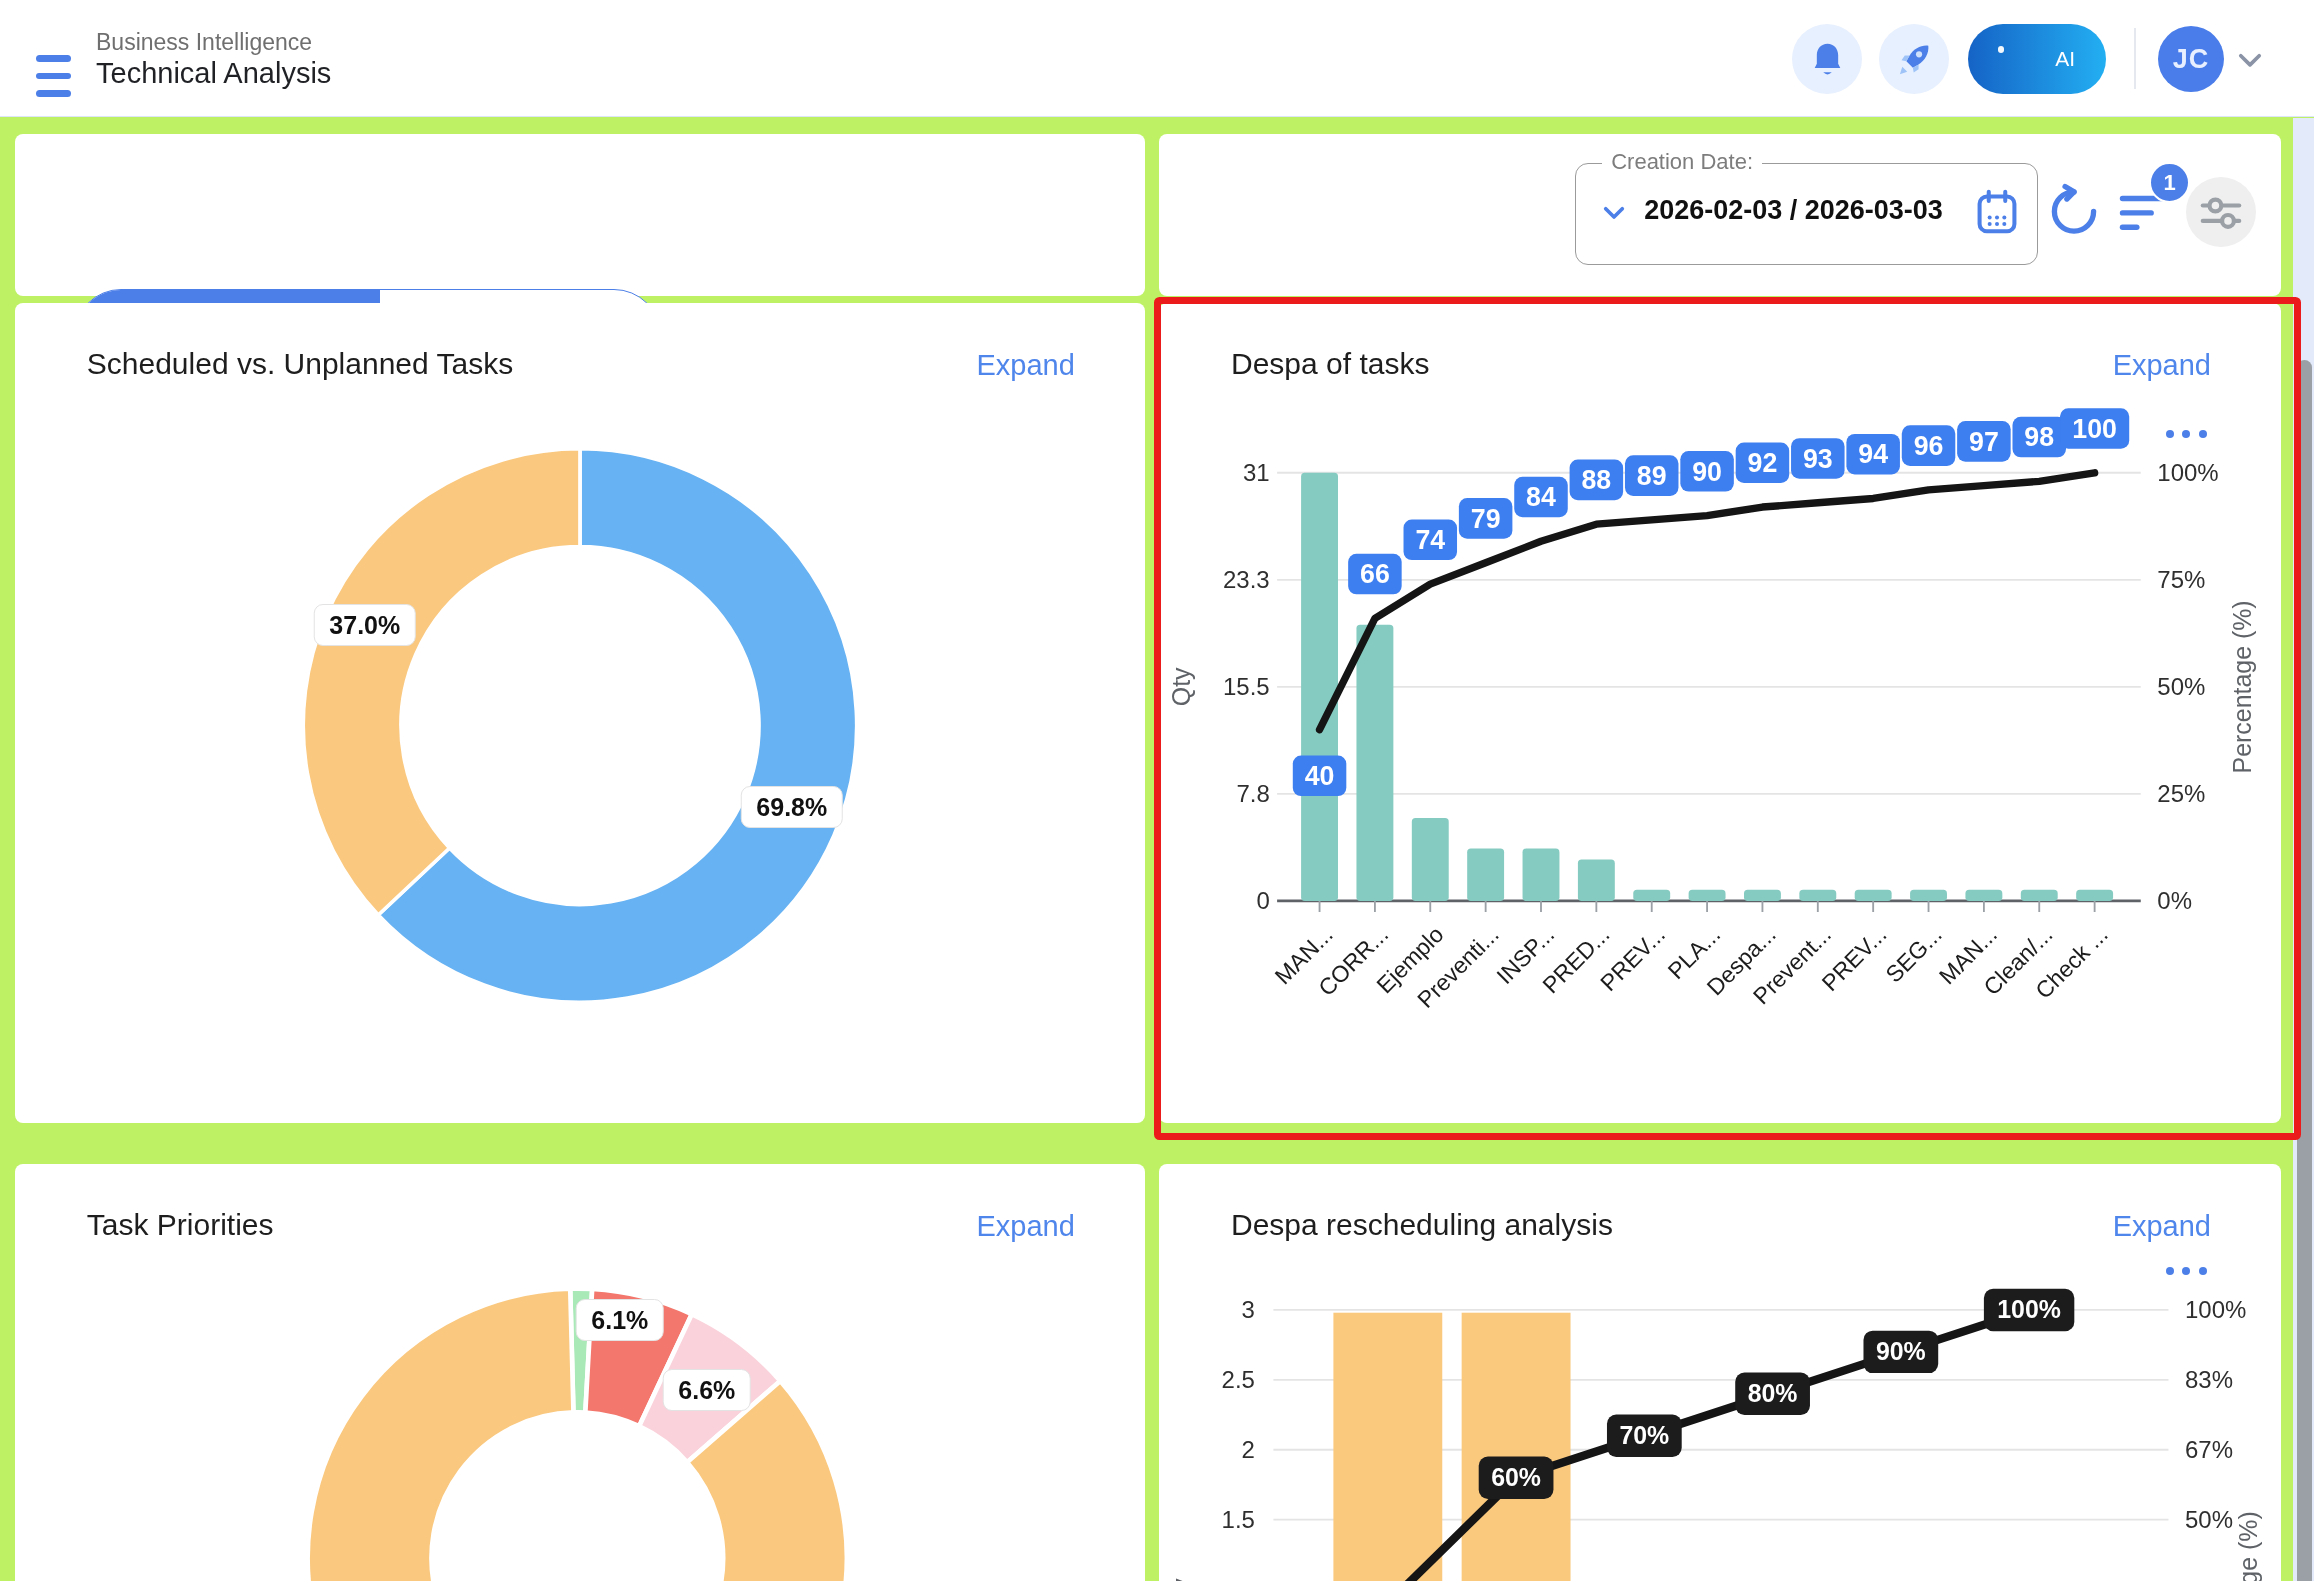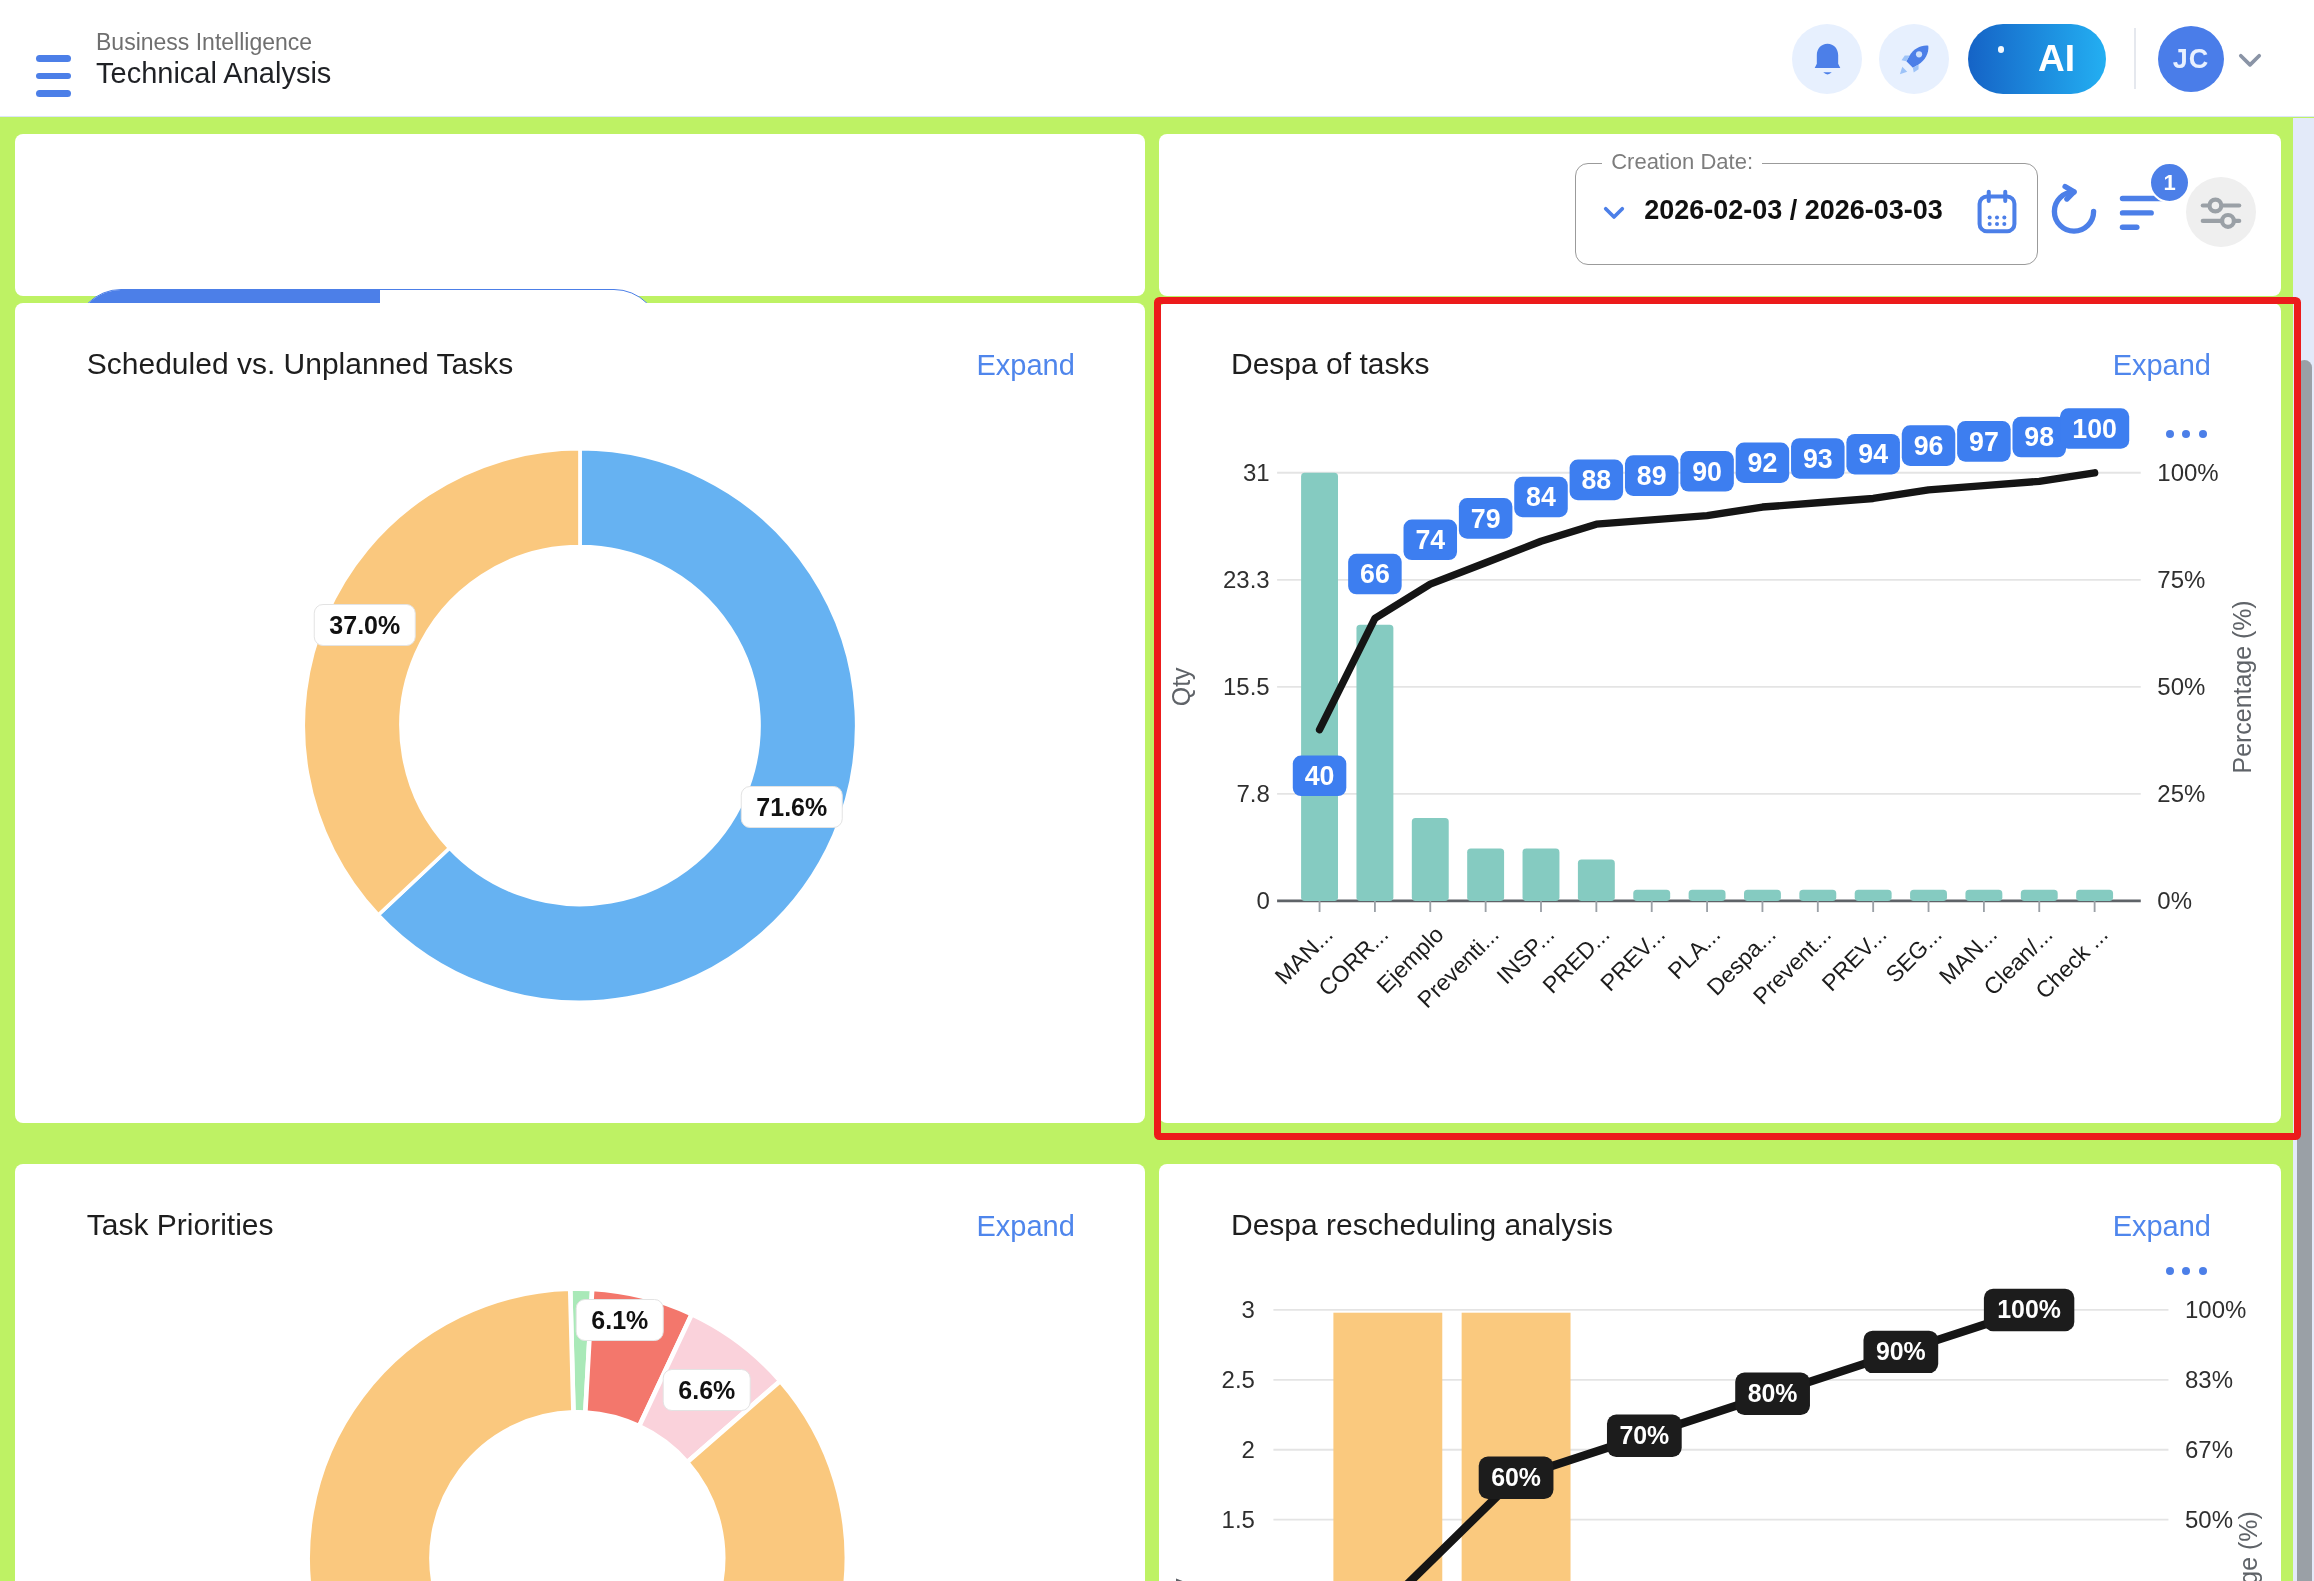--- a/index.html
+++ b/index.html
@@ -12,21 +12,21 @@
   .hamburger span{position:absolute;left:0;width:35px;height:6.5px;border-radius:3.7px;background:#4C7FE8;}
   .hamburger span:nth-child(1){top:0;}
   .hamburger span:nth-child(2){top:17.5px;}
   .hamburger span:nth-child(3){top:35px;}
   .h-titles{position:absolute;left:96px;top:28px;}
   .h-sub{font-size:23px;color:#6F6F6F;line-height:28px;}
   .h-main{font-size:29px;color:#1F2125;font-weight:500;line-height:35px;}
   .icon-circle{position:absolute;width:70px;height:70px;border-radius:50%;background:#E7F0FE;display:flex;align-items:center;justify-content:center;cursor:pointer;}
   .ai-btn{position:absolute;left:1968px;top:24px;width:138px;height:70px;border-radius:35px;background:linear-gradient(90deg,#1563C6,#23AFF2);display:flex;align-items:center;justify-content:flex-end;padding-right:31px;box-sizing:border-box;cursor:pointer;}
   .ai-btn .spark{position:absolute;left:29.5px;top:22px;width:6.5px;height:6.5px;border-radius:50%;background:rgba(255,255,255,.95);}
-  .ai-label{color:#fff;font-size:37px;font-weight:700;}
+  .ai-label{color:#fff;font-size:21px;font-weight:400;}
   .h-divider{position:absolute;left:2134px;top:28px;width:1.8px;height:61px;background:#E5E8EE;}
   .avatar{position:absolute;left:2158px;top:26px;width:66px;height:66px;border-radius:50%;background:#4A7DE9;color:#E8F0FF;font-size:27px;font-weight:700;display:flex;align-items:center;justify-content:center;letter-spacing:0.9px;cursor:pointer;}
 
   
   .card{position:absolute;background:#fff;border-radius:8px;}
   .card-title{position:absolute;left:72px;top:44px;font-size:30px;font-weight:500;color:#1E1E1E;}
   .expand{position:absolute;right:70px;top:46px;font-size:29px;color:#4F86EC;cursor:pointer;}
   .dots{position:absolute;right:74px;top:127px;display:flex;gap:8.3px;cursor:pointer;}
   .dots i{width:8.3px;height:8.3px;border-radius:50%;background:#4C7FE8;}
 
@@ -176,21 +176,21 @@
     <div class="legend" style="left:0;top:1023px;width:1130px;position:absolute;">
       <div class="item">
         <span class="dot" style="background: rgb(102, 178, 242);"></span>
         <span>Planned Tasks</span>
       </div>
       <div class="item">
         <span class="dot" style="background: rgb(250, 200, 126);"></span>
         <span>Unplanned Tasks</span>
       </div>
     </div>
-  <div class="pct-label" style="left: 777px; top: 504px;">71.6%</div>
+  <div class="pct-label" style="left: 777px; top: 504px;">69.8%</div>
       <div class="pct-label" style="left: 350px; top: 322px;">37.0%</div>
     </div>
 
   <div class="card" id="card-types" style="left:1159px;top:303px;width:1122px;height:820px;">
     <div class="card-title">Despa of tasks</div>
     <div class="expand">Expand</div>
     <div class="dots">
         <i></i>
         <i></i>
         <i></i>

